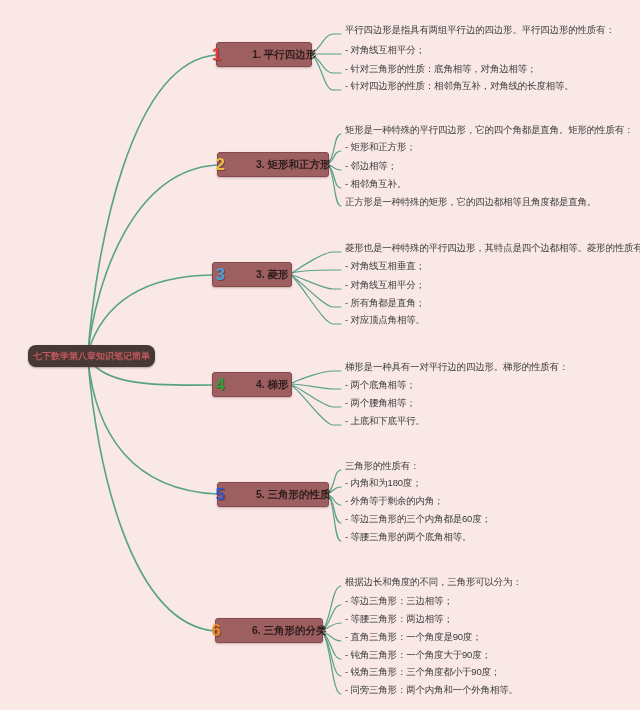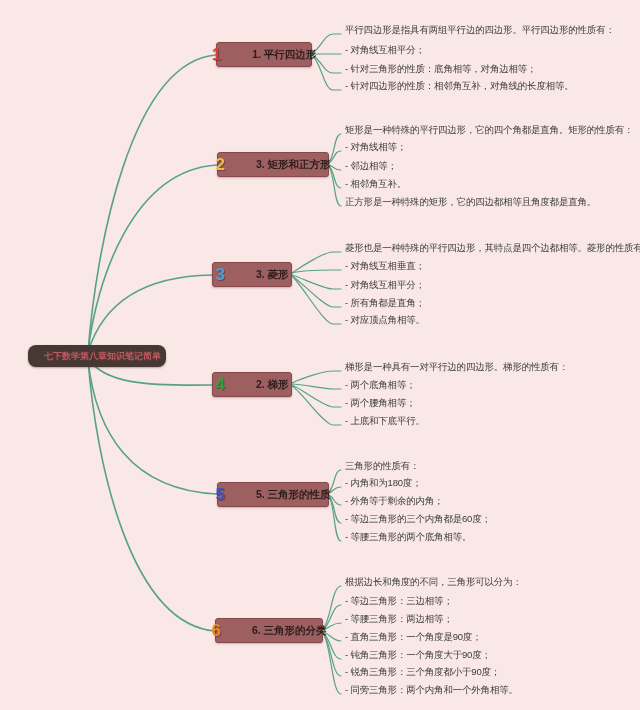--- a/index.html
+++ b/index.html
@@ -15,21 +15,20 @@
     position:absolute;
     left:28px;top:345px;width:127px;height:22px;
     background:#473834;
     border-radius:8px;
     display:flex;align-items:center;justify-content:center;
     color:#c2575e;
     font-size:9px;font-weight:bold;
     white-space:nowrap;
     box-shadow:0 1px 2px rgba(60,30,30,.35);
     z-index:2;
-    padding-left:11px;
   }
   .node{
     position:absolute;height:25px;
     background:#9d5f60;
     border:1px solid #86494b;
     border-radius:3px;
     display:flex;align-items:center;justify-content:center;
     box-sizing:border-box;
     box-shadow:0 1px 2px rgba(90,40,40,.3);
     z-index:2;
@@ -119,38 +118,38 @@
   <div class="node" style="left:217px;top:152px;width:112px">
     <span class="num" style="color: rgb(238, 188, 69);">2</span>
     <span class="node-label">3. 矩形和正方形</span>
   </div>
   <div class="node" style="left:212px;top:262px;width:80px">
     <span class="num" style="color: rgb(74, 160, 218);">3</span>
     <span class="node-label">3. 菱形</span>
   </div>
   <div class="node" style="left:212px;top:372px;width:80px">
     <span class="num" style="color: rgb(46, 162, 59);">4</span>
-    <span class="node-label">2. 梯形</span>
+    <span class="node-label">4. 梯形</span>
   </div>
   <div class="node" style="left:217px;top:482px;width:112px">
     <span class="num" style="color: rgb(56, 83, 200);">5</span>
     <span class="node-label">5. 三角形的性质</span>
   </div>
   <div class="node" style="left:215px;top:618px;width:108px">
     <span class="num" style="color: rgb(240, 138, 31);">6</span>
     <span class="node-label">6. 三角形的分类</span>
   </div>
 
   <div class="leaf" style="top:24px">平行四边形是指具有两组平行边的四边形。平行四边形的性质有：</div>
   <div class="leaf" style="top:44px">- 对角线互相平分；</div>
   <div class="leaf" style="top:63px">- 针对三角形的性质：底角相等，对角边相等；</div>
   <div class="leaf" style="top:80px">- 针对四边形的性质：相邻角互补，对角线的长度相等。</div>
 
   <div class="leaf" style="top:124px">矩形是一种特殊的平行四边形，它的四个角都是直角。矩形的性质有：</div>
-  <div class="leaf" style="top:141px">- 对角线相等；</div>
+  <div class="leaf" style="top:141px">- 矩形和正方形；</div>
   <div class="leaf" style="top:160px">- 邻边相等；</div>
   <div class="leaf" style="top:178px">- 相邻角互补。</div>
   <div class="leaf" style="top:196px">正方形是一种特殊的矩形，它的四边都相等且角度都是直角。</div>
 
   <div class="leaf" style="top:242px">菱形也是一种特殊的平行四边形，其特点是四个边都相等。菱形的性质有：</div>
   <div class="leaf" style="top:260px">- 对角线互相垂直；</div>
   <div class="leaf" style="top:279px">- 对角线互相平分；</div>
   <div class="leaf" style="top:297px">- 所有角都是直角；</div>
   <div class="leaf" style="top:314px">- 对应顶点角相等。</div>
 

